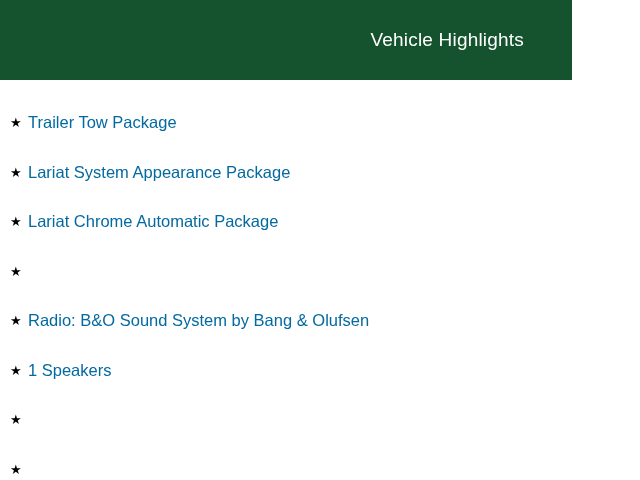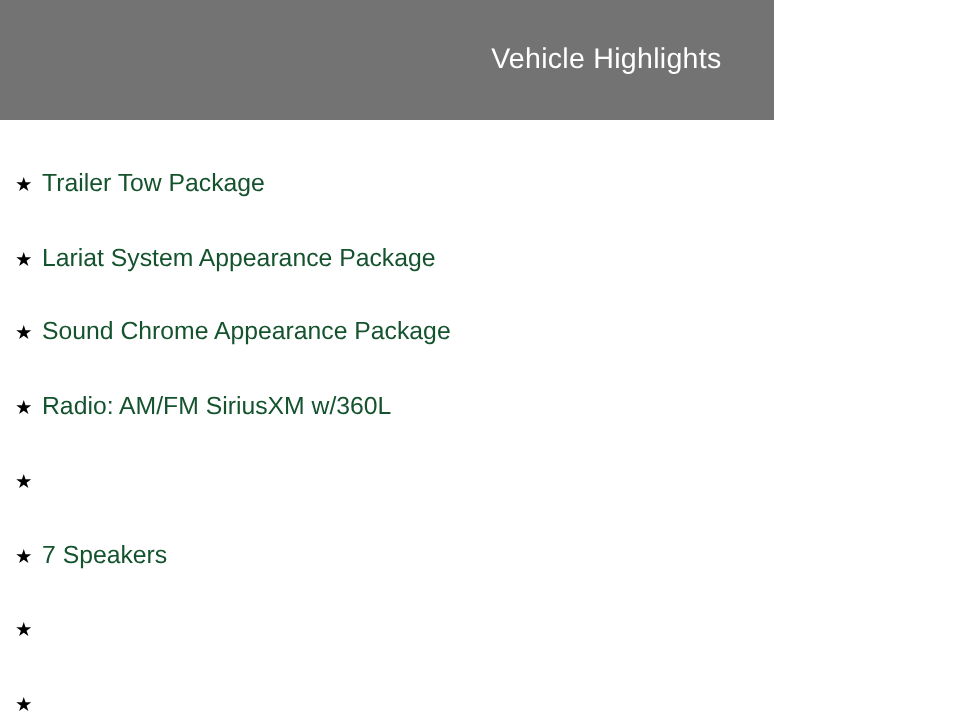--- a/index.html
+++ b/index.html
@@ -13,28 +13,28 @@
     font-family: "Liberation Sans", sans-serif;
     overflow: hidden;
   }
   .page {
     width: 640px;
     height: 480px;
     position: relative;
     background: #ffffff;
   }
   .header-bar {
-    width: 516px;
+    width: 572px;
     height: 80px;
-    background: #737373;
+    background: #14532d;
     display: flex;
     align-items: center;
     justify-content: flex-end;
     box-sizing: border-box;
-    padding-right: 35px;
+    padding-right: 48px;
   }
   .header-title {
     color: #ffffff;
     font-size: 19px;
     font-weight: 400;
     letter-spacing: 0.2px;
     white-space: nowrap;
   }
   .highlights-list {
     list-style: none;
@@ -51,21 +51,21 @@
   }
   .star-icon {
     color: #000000;
     font-size: 13px;
     line-height: 1;
     width: 18px;
     flex: 0 0 18px;
     text-align: left;
   }
   .item-label {
-    color: #14532d;
+    color: #0369a1;
     font-size: 16.5px;
     font-weight: 400;
     white-space: nowrap;
   }
 </style>
 </head>
 <body>
 
 <div class="page">
 
@@ -80,35 +80,35 @@
       <span class="item-label">Trailer Tow Package</span>
     </li>
 
     <li class="highlight-item">
       <span class="star-icon">★</span>
       <span class="item-label">Lariat System Appearance Package</span>
     </li>
 
     <li class="highlight-item">
       <span class="star-icon">★</span>
-      <span class="item-label">Sound Chrome Appearance Package</span>
-    </li>
-
-    <li class="highlight-item">
-      <span class="star-icon">★</span>
-      <span class="item-label">Radio: AM/FM SiriusXM w/360L</span>
+      <span class="item-label">Lariat Chrome Automatic Package</span>
     </li>
 
     <li class="highlight-item">
       <span class="star-icon">★</span>
     </li>
 
     <li class="highlight-item">
       <span class="star-icon">★</span>
-      <span class="item-label">7 Speakers</span>
+      <span class="item-label">Radio: B&amp;O Sound System by Bang &amp; Olufsen</span>
+    </li>
+
+    <li class="highlight-item">
+      <span class="star-icon">★</span>
+      <span class="item-label">1 Speakers</span>
     </li>
 
     <li class="highlight-item">
       <span class="star-icon">★</span>
     </li>
 
     <li class="highlight-item">
       <span class="star-icon">★</span>
     </li>
 

